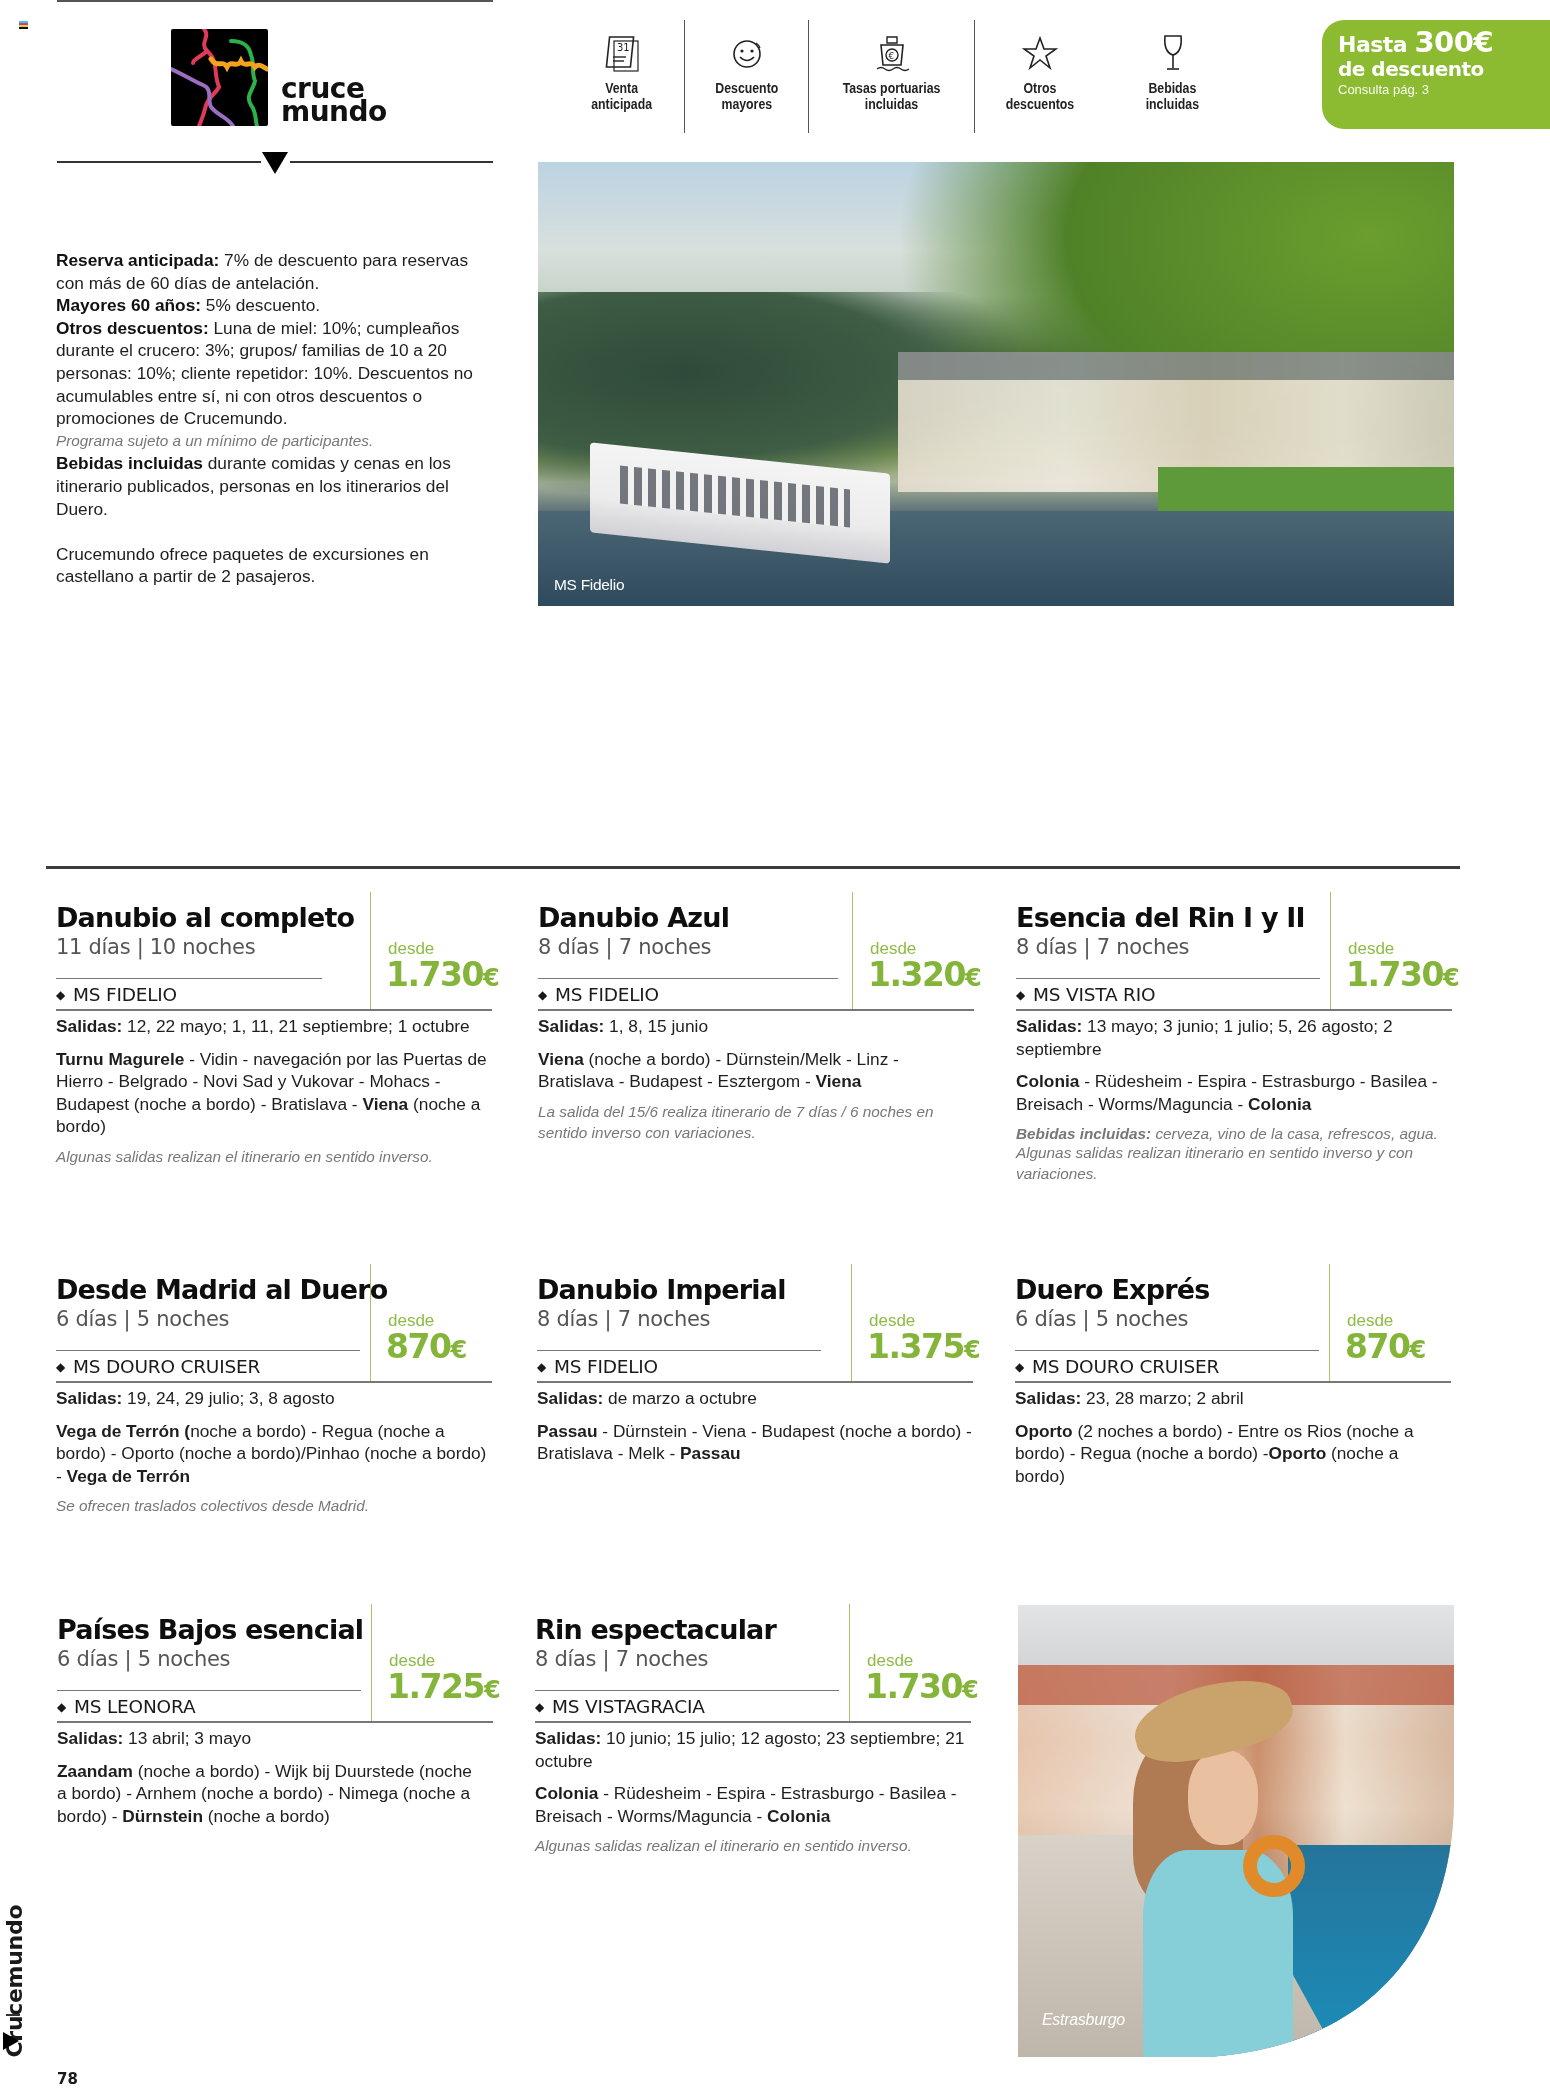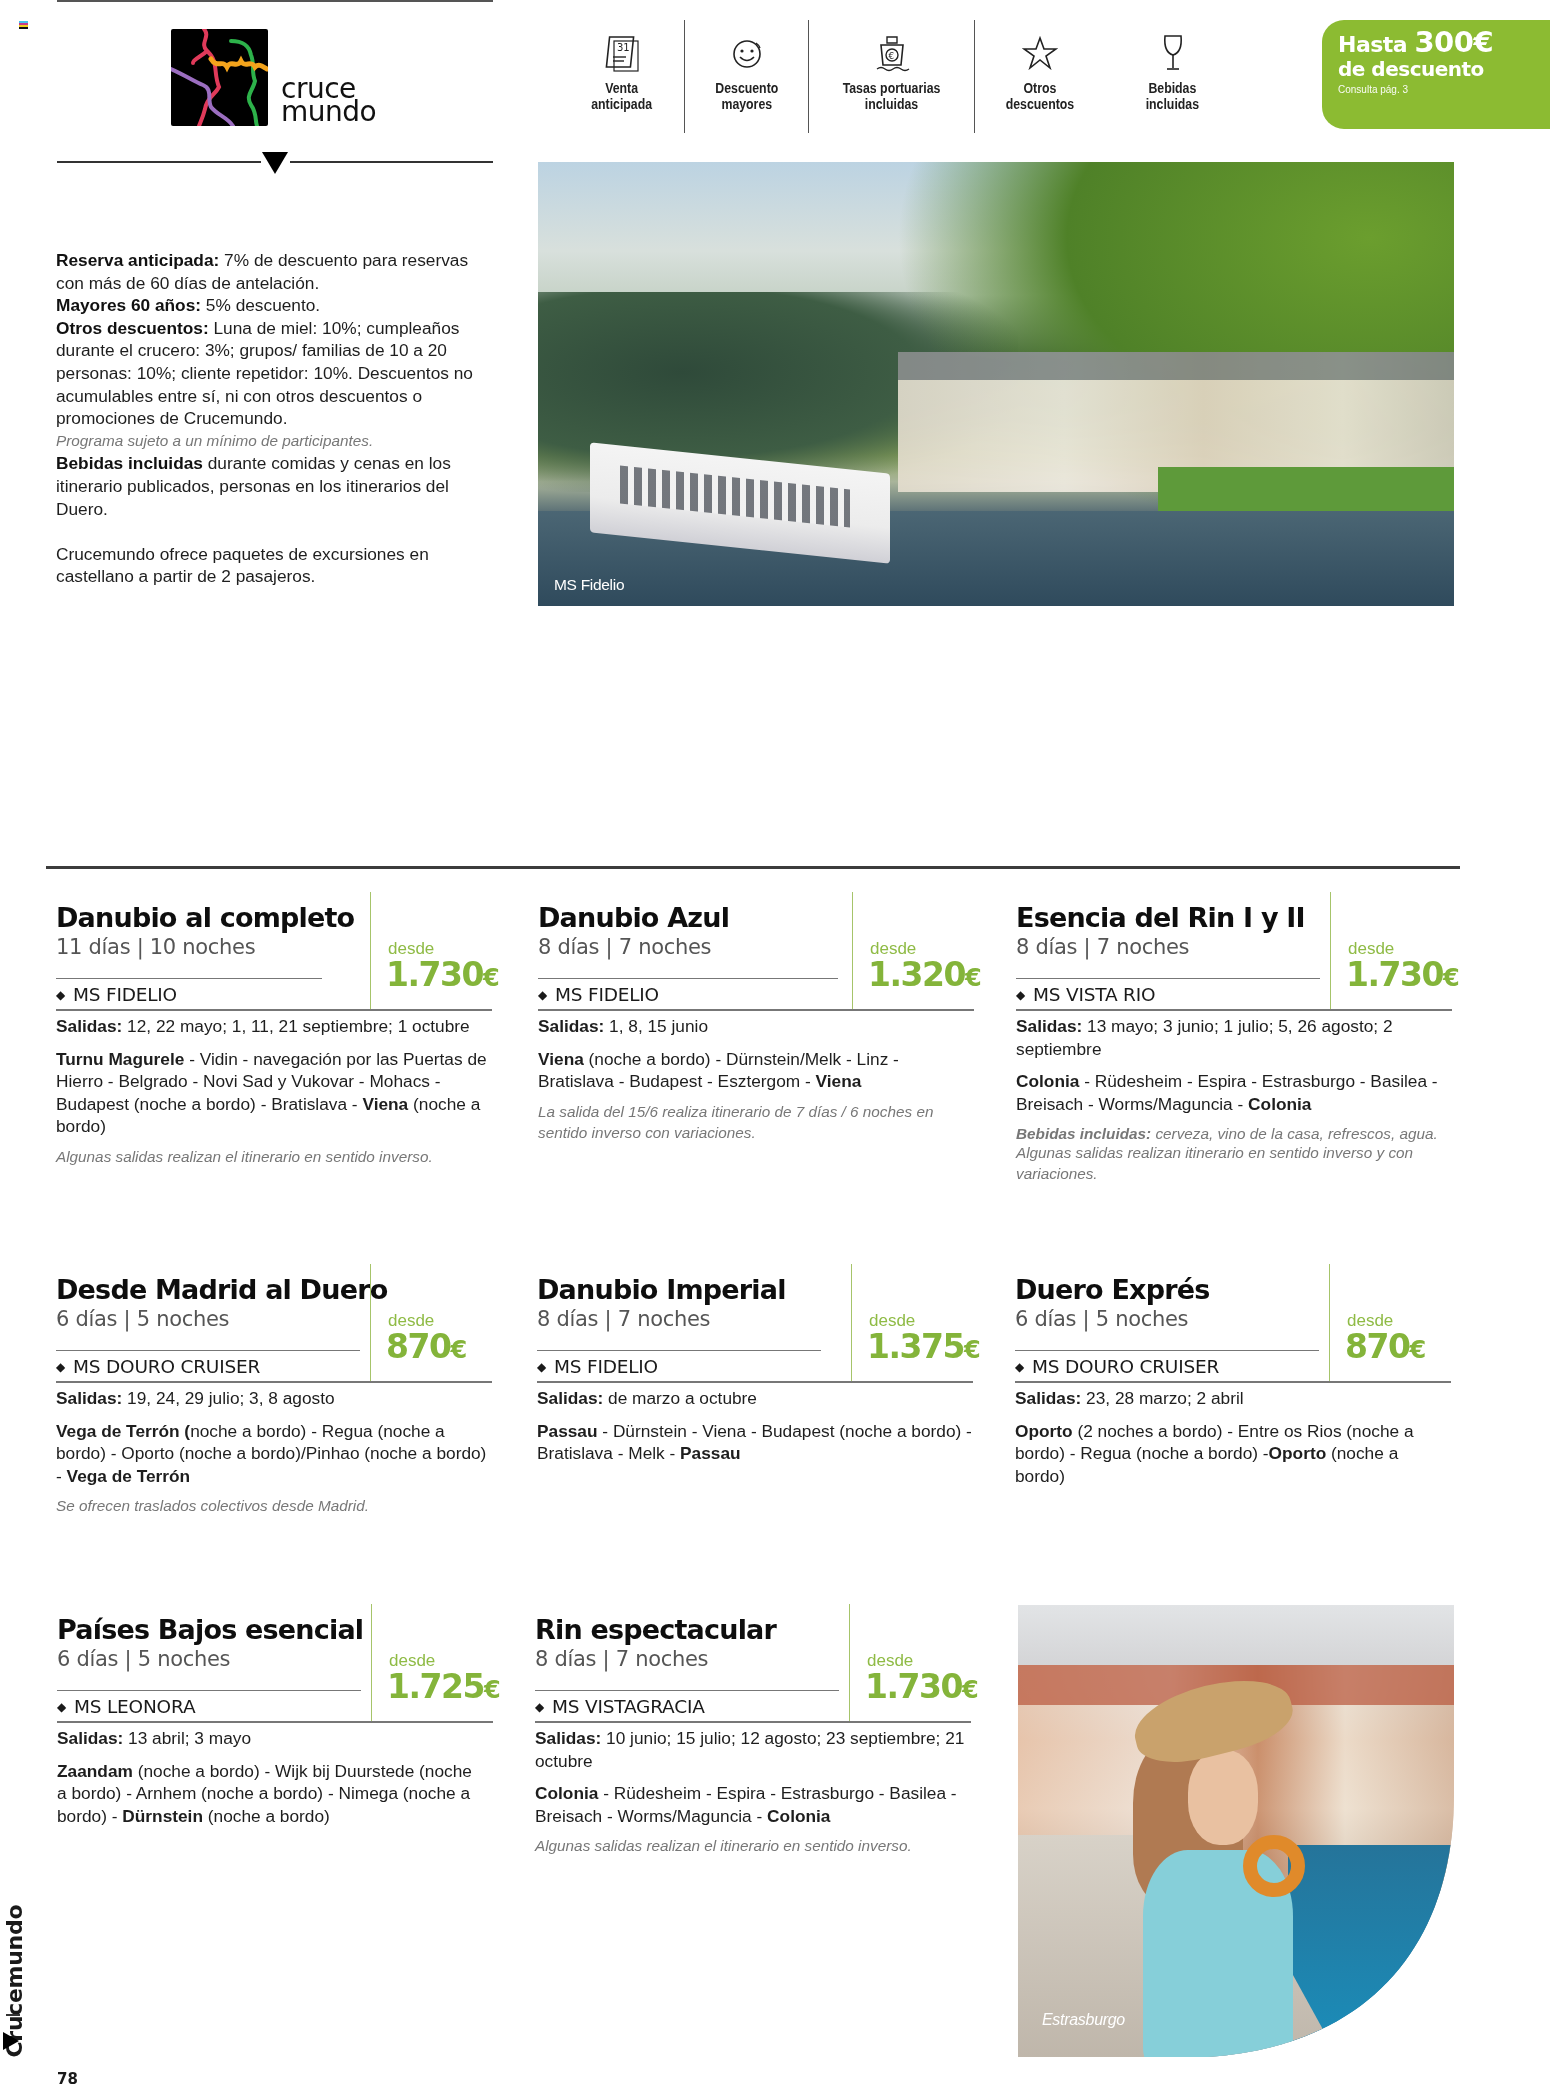--- a/index.html
+++ b/index.html
@@ -7,39 +7,39 @@
   body { position: relative; font-family: "Liberation Sans", sans-serif; color: #1a1a1a; overflow: hidden; }
 
   .cmyk-mark { position: absolute; left: 19px; top: 21px; width: 9px; height: 8px; }
   .cmyk-mark span { display: block; height: 2px; }
 
   .top-rule { position: absolute; left: 57px; top: 0; width: 436px; height: 2px; background: #555; }
 
   
   .logo { position: absolute; left: 171px; top: 29px; display: flex; align-items: flex-end; }
   .logo-mark { width: 97px; height: 97px; background: #000; border-radius: 2px; overflow: hidden; }
-  .logo-text { margin-left: 13px; font-family: "DejaVu Sans", sans-serif; font-weight: normal; font-size: 28px; line-height: 22px; letter-spacing: -0.5px; color: #111; padding-bottom: 2px; }
+  .logo-text { margin-left: 13px; font-family: "DejaVu Sans", sans-serif; font-weight: bold; font-size: 28px; line-height: 22px; letter-spacing: -0.5px; color: #111; padding-bottom: 2px; }
   .logo-text div { height: 23px; }
 
   .logo-rule { position: absolute; top: 161px; height: 2px; background: #333; }
   .logo-arrow { position: absolute; left: 262px; top: 152px; width: 0; height: 0; border-left: 13px solid transparent; border-right: 13px solid transparent; border-top: 22px solid #000; }
 
   
   .features { position: absolute; left: 560px; top: 20px; height: 113px; display: flex; }
   .feature { display: flex; flex-direction: column; align-items: center; justify-content: flex-start; padding-top: 12px; text-align: center; }
   .feature .ico { width: 40px; height: 42px; display: flex; align-items: center; justify-content: center; }
   .feature .lbl { margin-top: 6px; font-family: "Liberation Sans", sans-serif; font-weight: bold; font-size: 14px; line-height: 16px; color: #222; transform: scaleX(0.88); white-space: nowrap; }
   .fsep { width: 1px; background: #555; height: 113px; }
 
   
   .promo { position: absolute; left: 1322px; top: 20px; width: 228px; height: 109px; background: #8cbb32; border-radius: 22px 0 0 22px; padding: 9px 0 0 16px; color: #fff; }
   .promo .l1 { font-family: "DejaVu Sans", sans-serif; font-weight: bold; font-size: 22px; line-height: 26px; letter-spacing: -0.5px; }
   .promo .l1 .big { font-size: 29px; }
   .promo .l2 { font-family: "DejaVu Sans", sans-serif; font-weight: bold; font-size: 20px; line-height: 23px; letter-spacing: -0.5px; }
-  .promo .l3 { font-size: 10px; line-height: 18px; opacity: 0.95; }
+  .promo .l3 { font-size: 13px; line-height: 18px; opacity: 0.95; }
 
   
   .intro { position: absolute; left: 56px; top: 249px; width: 440px; font-size: 17.3px; line-height: 22.6px; color: #1e1e1e; }
   .intro b { color: #111; }
   .intro .note { font-style: italic; color: #777; font-size: 15.3px; }
   .intro .gap { height: 22.6px; }
 
   
   .photo-main { position: absolute; left: 538px; top: 162px; width: 916px; height: 444px; overflow: hidden;
     background: linear-gradient(180deg, #bcd3e2 0%, #d8e0dc 20%, #c7d3c8 30%, #3d5a3c 45%, #5d7e46 58%, #8aa35c 66%, #a9b49a 72%, #4e6570 80%, #30485a 100%); }

